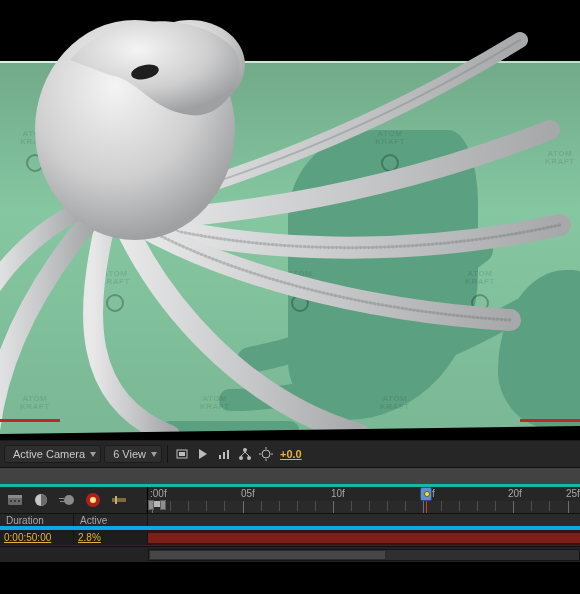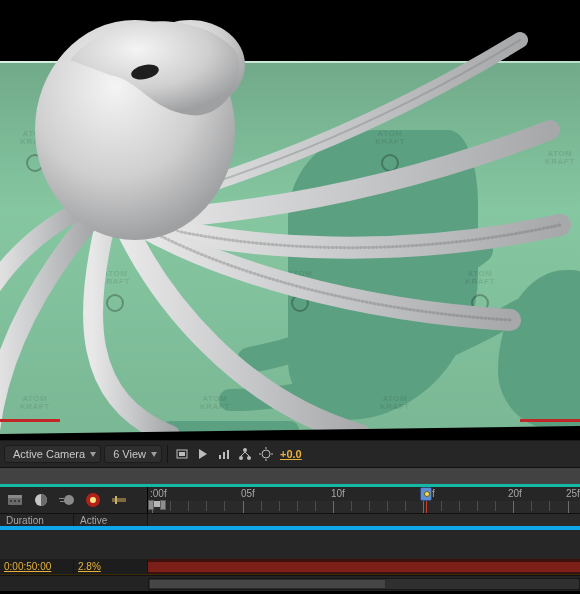--- a/index.html
+++ b/index.html
@@ -245,21 +245,20 @@
     display: flex; align-items: center;
   }
   .row2 .tr {
     flex: 1; position: relative; background: #2a2a2a;
   }
   .row3 {
     display: flex;
     height: 16px;
     border-bottom: 1px solid #3a2a00;
     background: #1d1d1d;
-    margin-top: 29px;
   }
   .row3 .val {
     width: 74px;
     padding-left: 4px;
     color: #e8b13c;
     font-size: 10px;
     text-decoration: underline;
     border-right: 1px solid #151515;
     display: flex; align-items: center;
   }

